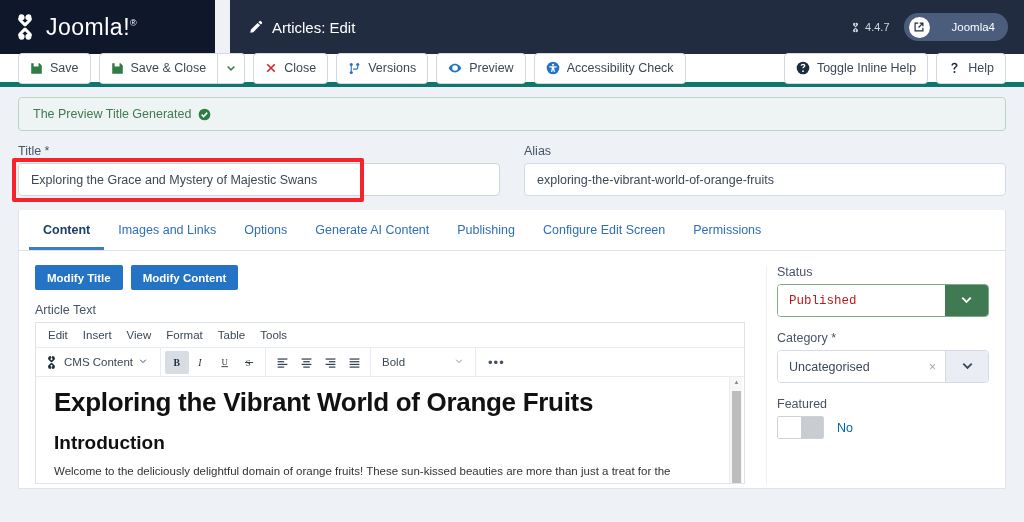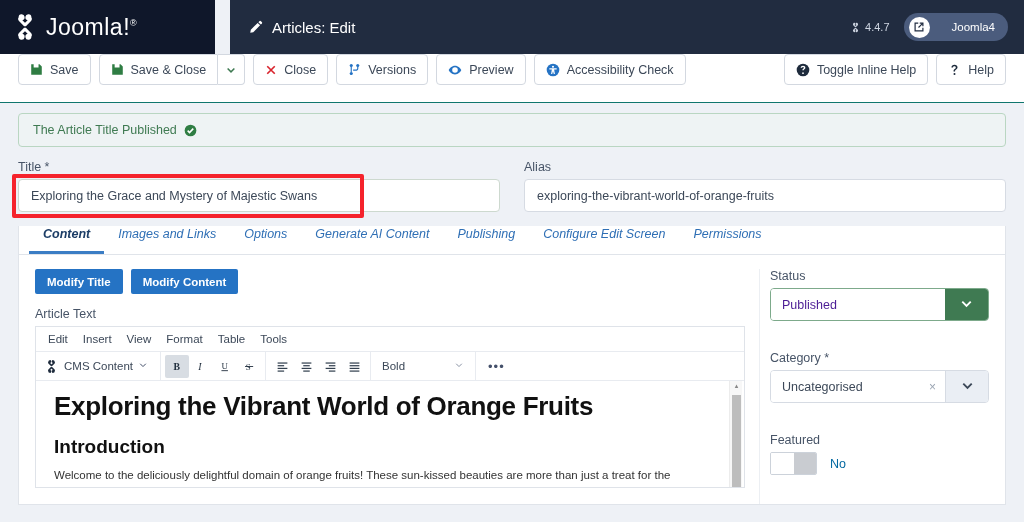--- a/index.html
+++ b/index.html
@@ -38,22 +38,22 @@
     align-items:center; gap:22px; padding:0 13px 0 5px; color:#fff; font-size:11.5px;
   }
   .userchip .uavatar {
     width:21px;height:21px;border-radius:50%;background:#fff;
     display:flex;align-items:center;justify-content:center;
   }
   .userchip .uavatar svg { width:12px; height:12px; }
 
   
   .toolbar {
-    background:#fff; border-bottom:1px solid #0f766e;
-    height:49px; display:flex; align-items:flex-start; padding:0 18px; gap:8px;
+    background:#fff; border-bottom:5px solid #0f766e;
+    height:33px; display:flex; align-items:center; padding:0 18px; gap:8px;
   }
   .tbtn {
     height:31px; background:#fff; border:1px solid #d3d8e0; border-radius:4px;
     display:flex; align-items:center; gap:7px; padding:0 11px;
     font-size:12.5px; color:#3c4858; white-space:nowrap; cursor:pointer;
   }
   .tbtn svg { display:block; }
   .tbtn.caret { padding:0 7px; border-left:none; border-radius:0 4px 4px 0; }
   .tbtn.withcaret { border-radius:4px 0 0 4px; }
   .grp { display:flex; }
@@ -86,30 +86,30 @@
     left:-6px; top:14px; width:352px; height:44px; pointer-events:none;
   }
 
   
   .card {
     background:#fff; border:1px solid #e0e4ea; border-top:none;
     margin-top:14px; height:279px; overflow:hidden;
   }
   .tabs {
     display:flex; align-items:flex-end; gap:0; border-bottom:1px solid #e0e4ea;
-    padding:0 10px; height:29px;font-style:italic;
+    padding:0 10px; height:41px;
   }
   .tab {
     padding:0 14px; height:37px; display:flex; align-items:center;
     font-size:12.5px; color:#2f6fb5; cursor:pointer; white-space:nowrap;
     border-bottom:3px solid transparent;
   }
   .tab.active { color:#1c3d66; font-weight:bold; border-bottom-color:#3b7dc4; }
 
-  .cardbody { display:flex; padding:14px 16px 0 16px; gap:14px; }
+  .cardbody { display:flex; padding:14px 16px 0 16px; gap:21px; }
   .leftcol { width:710px; flex:0 0 710px; }
   .rightcol { flex:1; padding-left:10px; border-left:1px solid #eceff3; }
 
   .modbtns { display:flex; gap:8px; margin-bottom:13px; }
   .bluebtn {
     background:#2573c4; color:#fff; border:none; border-radius:2px;
     height:25px; padding:0 12px; font-size:11.5px; font-weight:bold;
     cursor:pointer; font-family:"Liberation Sans", sans-serif;
   }
 
@@ -146,26 +146,26 @@
   .edp { font-size:11.5px; color:#333; line-height:1.35; }
   .vscroll {
     position:absolute; right:2px; top:0; width:13px; height:106px;
     background:#f7f7f7; border-left:1px solid #ececec;
   }
   .vthumb { position:absolute; left:2px; top:14px; width:9px; height:92px; background:#bdbdbd; }
   .vcap { position:absolute; left:2px; top:1px; width:9px; text-align:center; font-size:7px; color:#888; }
 
   
   .rlabel { font-size:12.5px; color:#475467; margin:0 0 5px 0; }
-  .rfield { margin-bottom:30px; }
+  .rfield { margin-bottom:14px; }
   .selwrap { display:flex; height:33px; border-radius:4px; overflow:hidden; }
   .sel-status { border:1px solid #7daa8b; }
   .sel-status .selval {
     flex:1; background:#fff; display:flex; align-items:center; padding:0 11px;
-    font-size:12.5px; color:#4c1d95;
+    font-size:12.5px; color:#b91c1c;font-family:Liberation Mono, monospace;
   }
   .sel-status .selbtn {
     width:43px; background:#3f7a52; display:flex; align-items:center; justify-content:center;
   }
   .sel-cat { border:1px solid #d6dbe3; }
   .sel-cat .selval {
     flex:1; background:#fff; display:flex; align-items:center; padding:0 11px;
     font-size:12.5px; color:#3c4858;
   }
   .sel-cat .clearx { color:#9aa4b2; font-size:12px; padding:0 9px; display:flex; align-items:center; cursor:pointer; }
@@ -326,21 +326,21 @@
         <path d="M8 1.6c-2.2 0-3.7 1.4-3.8 3.3h1.9c.1-.9.8-1.5 1.8-1.5 1 0 1.7.6 1.7 1.4 0 .8-.4 1.2-1.4 1.9-1 .7-1.4 1.4-1.4 2.5v.5h1.9v-.4c0-.8.3-1.2 1.3-1.9 1.1-.8 1.7-1.6 1.7-2.8 0-1.9-1.6-3-3.7-3zM8 11.8a1.2 1.2 0 1 0 0 2.5 1.2 1.2 0 0 0 0-2.5z"></path>
       </svg>
     </span>
     <span>Help</span>
   </div>
 </div>
 
 <div class="page">
 
   <div class="alert-success">
-    <span>The Article Title Published</span>
+    <span>The Preview Title Generated</span>
     <span>
       <svg viewBox="0 0 16 16" width="13" height="13">
         <circle cx="8" cy="8" r="7.2" fill="#2f7d43"></circle>
         <path d="M4.5 8.2l2.3 2.3 4.6-4.8" stroke="#ffffff" stroke-width="1.9" fill="none"></path>
       </svg>
     </span>
   </div>
 
   <div class="row2">
     <div class="fieldcol">

